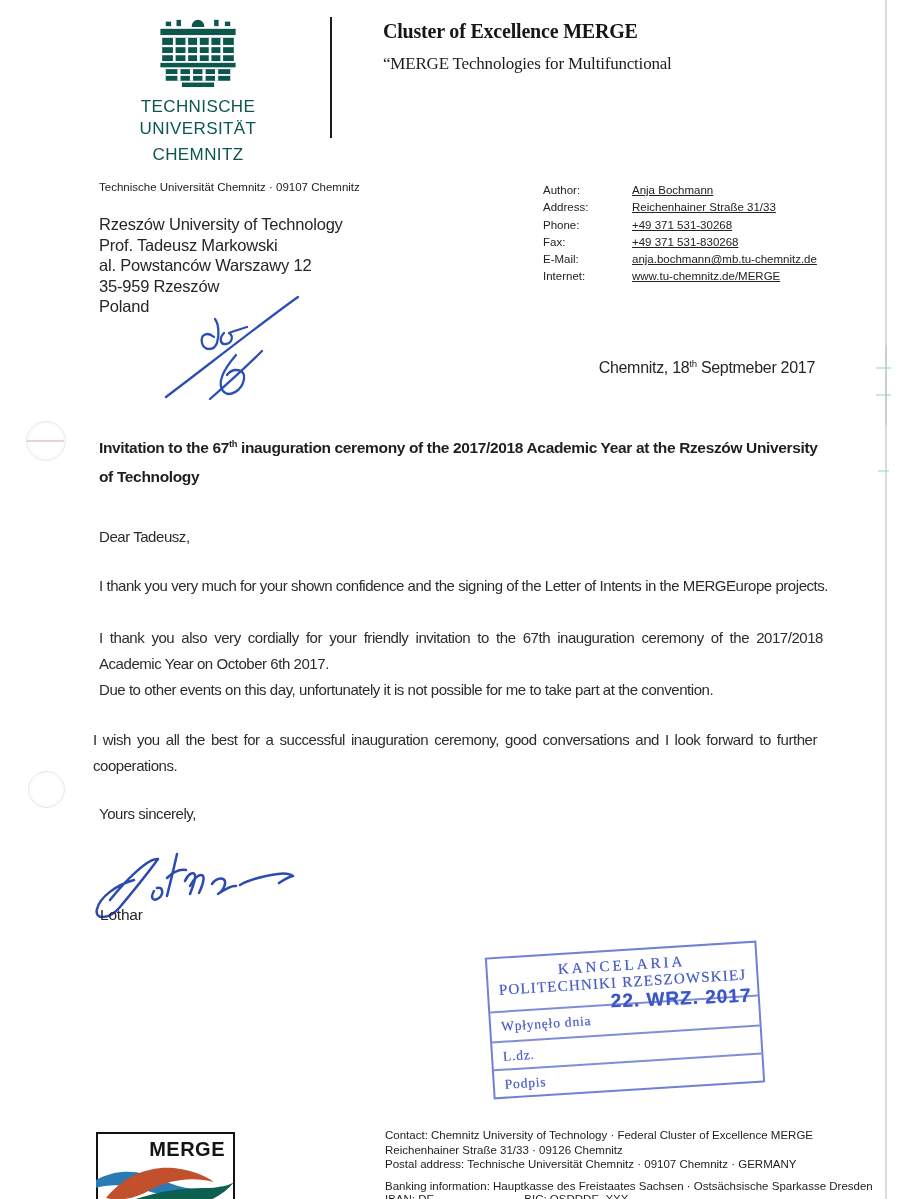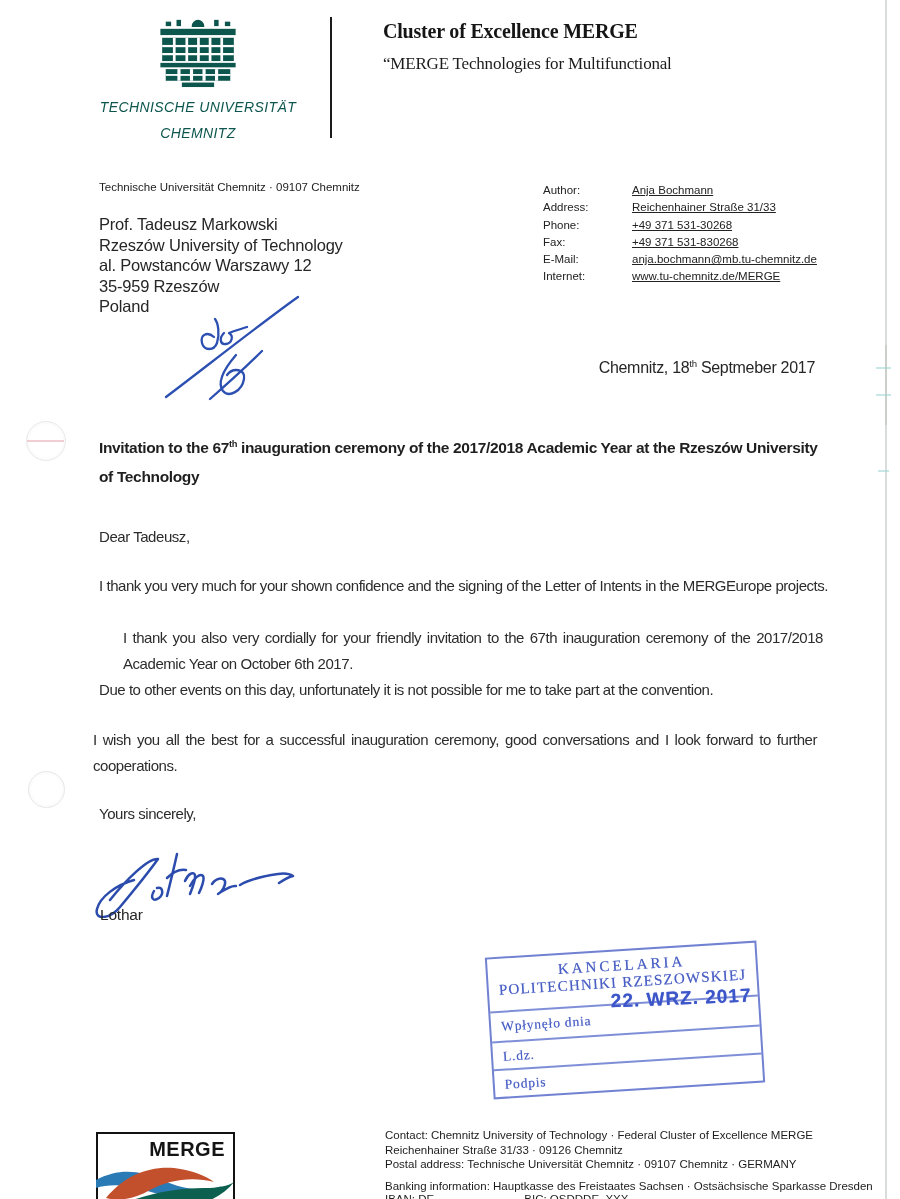--- a/index.html
+++ b/index.html
@@ -5,42 +5,42 @@
   * { margin:0; padding:0; box-sizing:border-box; }
   html,body { background:#ffffff; }
   #page {
     position:relative; width:900px; height:1199px; background:#ffffff;
     overflow:hidden; font-family:"Liberation Sans", sans-serif; color:#2e2e2e;
   }
   .abs { position:absolute; }
 
   
   .logo-block { left:97px; top:18px; width:202px; text-align:center; }
-  .uni-name { font-size:14px; letter-spacing:.4px; color:#0d564e; line-height:22px; margin-top:4px;font-style:italic; }
+  .uni-name { font-size:17px; letter-spacing:.4px; color:#0d564e; line-height:22px; margin-top:4px; }
   .divider { left:330px; top:17px; width:2px; height:121px; background:#1b1b1b; }
   .cluster { left:383px; top:20px;font-family:Liberation Serif, serif; }
   .cluster-title { font-size:20px; font-weight:700; letter-spacing:-0.2px; color:#151515; }
   .cluster-sub { font-size:17px; color:#1c1c1c; line-height:28px; margin-top:7px; letter-spacing:-0.2px; }
 
   
   .sender-line { left:99px; top:181px; font-size:11.5px; color:#222; letter-spacing:0; }
   .recipient { left:99px; top:214px; font-size:16.5px; line-height:20.5px; color:#262626; letter-spacing:-0.2px; }
   .contact { left:543px; top:182px; font-size:11.5px; line-height:17.3px; color:#222;text-decoration:underline; }
   .contact .lbl { display:inline-block; width:89px; }
 
   
   .date-line { right:85px; top:358px; font-size:16px; letter-spacing:-0.3px; color:#262626;margin-left:12px; }
   sup.sp { font-size:60%; vertical-align:super; }
   .subject { left:99px; top:430px; width:724px; font-weight:700; font-size:15.5px;
              line-height:29px; letter-spacing:-0.35px; color:#1f1f1f; }
   .bodytxt { font-size:15px; letter-spacing:-0.45px; color:#2c2c2c; }
   .salutation { left:99px; top:528px; }
   .p1 { left:99px; top:577px; white-space:nowrap; }
   .p2 { left:99px; top:625px; width:724px; line-height:26px; }
-  .p2 .just { text-align:justify;margin-left:24px; }
+  .p2 .just { text-align:justify; }
   .p3 { left:93px; top:727px; width:724px; line-height:26px; text-align:justify; }
   .closing { left:99px; top:805px; }
   .sig-name { left:100px; top:906px; font-size:15.5px; letter-spacing:-0.2px; color:#262626; }
 
   
   .stamp {
     left:489px; top:949px; width:272px; height:142px;
     transform:rotate(-3.6deg); transform-origin:50% 50%;
     border:2px solid rgba(59,82,194,.78); color:#3c53c0;
     font-family:"Liberation Serif", serif; opacity:.93;
@@ -126,22 +126,22 @@
   <div class="abs divider"></div>
 
   <div class="abs cluster">
     <div class="cluster-title">Cluster of Excellence MERGE</div>
     <div class="cluster-sub">“MERGE Technologies for Multifunctional</div>
   </div>
 
   <div class="abs sender-line">Technische Universität Chemnitz · 09107 Chemnitz</div>
 
   <div class="abs recipient">
+    <div>Rzeszów University of Technology</div>
     <div>Prof. Tadeusz Markowski</div>
-    <div>Rzeszów University of Technology</div>
     <div>al. Powstanców Warszawy 12</div>
     <div>35-959 Rzeszów</div>
     <div>Poland</div>
   </div>
 
   <div class="abs contact">
     <div><span class="lbl">Author:</span><span>Anja Bochmann</span></div>
     <div><span class="lbl">Address:</span><span>Reichenhainer Straße 31/33</span></div>
     <div><span class="lbl">Phone:</span><span>+49 371 531-30268</span></div>
     <div><span class="lbl">Fax:</span><span>+49 371 531-830268</span></div>

